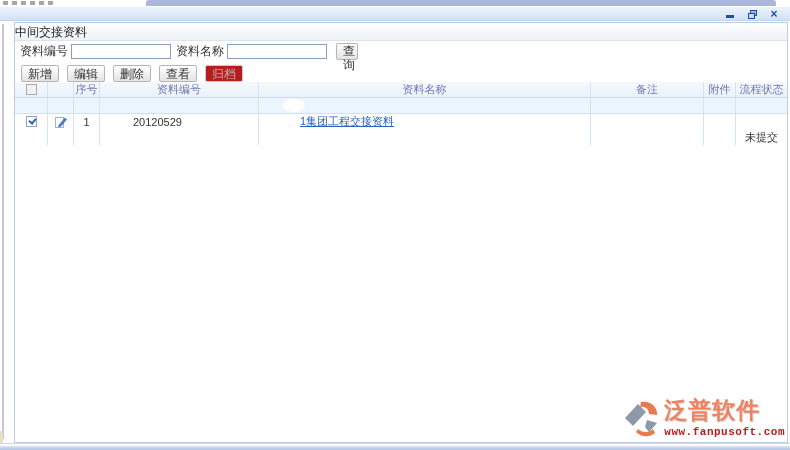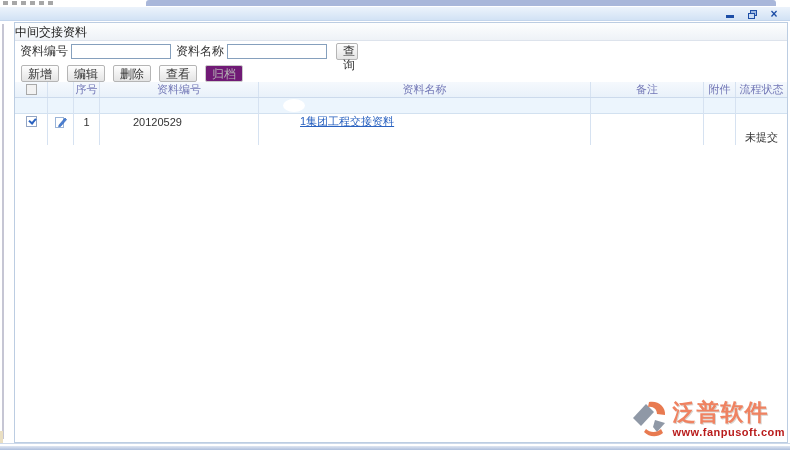--- a/index.html
+++ b/index.html
@@ -38,21 +38,21 @@
   .search-row label { margin-left:5px; color:#333; }
   .search-input { width:100px; height:15px; border:1px solid #86a0bd; margin-left:3px;
     font-size:11px; padding:0 2px; background:#fff; }
   .lbl2 { margin-left:4px; }
   .btn { height:17px; background:linear-gradient(#fefefe,#e4e4e4); border:1px solid #b5b5b5;
     border-radius:2px; font-size:12px; color:#333; padding:0 6px; line-height:14px; cursor:pointer; }
   .query-btn { margin-left:9px; width:22px; }
 
   .toolbar { height:20px; display:flex; align-items:flex-end; gap:8px; padding-left:6px; background:#fff; }
   .tb-btn { width:38px; }
-  .tb-btn.disabled { color:#b4b4b4; border-color:#cbcbcb; background:#701a75; cursor:default; }
+  .tb-btn.disabled { color:#b4b4b4; border-color:#cbcbcb; background:#b91c1c; cursor:default; }
 
   
   .grid-header, .grid-row { display:grid; grid-template-columns:33px 26px 26px 159px 332px 113px 32px auto; }
   .grid-header { height:16px; background:linear-gradient(#f5f9fd,#e9f1fa); border-bottom:1px solid #ccdaec; }
   .grid-header .cell { color:#7277b6; }
   .cell { display:flex; align-items:center; justify-content:center; border-right:1px solid #d6e2f1;
     font-size:11px; overflow:visible; white-space:nowrap; position:relative; }
   .cell.left { justify-content:flex-start; padding-left:5px;margin-left:28px; }
   .cell:last-child { border-right:none; }
   .grid-row { height:16px; background:#ecf5fd; border-bottom:1px solid #d2e1f0; }
@@ -65,21 +65,21 @@
   .edit-ic { width:12px; height:12px; cursor:pointer; display:block; }
 
   .doc-link { color:#2a62c0; text-decoration:underline; font-size:11px; cursor:pointer; position:relative; z-index:1; margin-left:8px; }
   .redact-oval { position:absolute; left:-4px; top:1px; width:22px; height:13px; background:#fff;
     border-radius:50%; z-index:2; }
 
   .status-text { color:#333;margin-top:32px; }
 
   
   .watermark { position:absolute; right:5px; top:399px; display:flex; align-items:flex-start; }
-  .wm-text { margin-left:2px; }
+  .wm-text { margin-left:2px;font-family:Liberation Mono, monospace; }
   .wm-brand { font-size:23px; font-weight:bold; color:#ef8261; letter-spacing:1px; line-height:26px;
     text-shadow:1px 1px 0 #d9d4cf; }
   .wm-url { font-size:11px; font-weight:bold; color:#b91c1c; letter-spacing:0.5px; line-height:14px; }
 
   
   .bottom-line { position:absolute; left:0; top:443px; width:790px; height:1px; background:#cdd9ea; }
   .bottom-strip { position:absolute; left:0; top:445px; width:790px; height:5px;
     background:linear-gradient(#dfe6f2,#aebfdc); border-top:1px solid #fff; }
 </style>
 </head>

